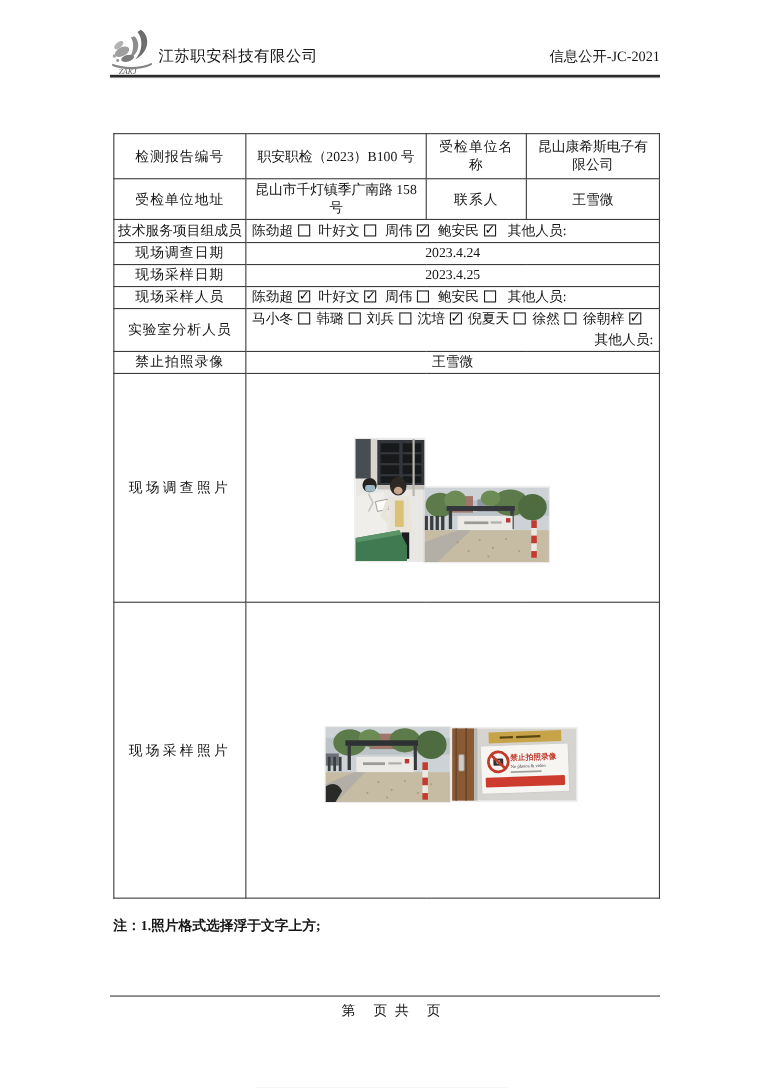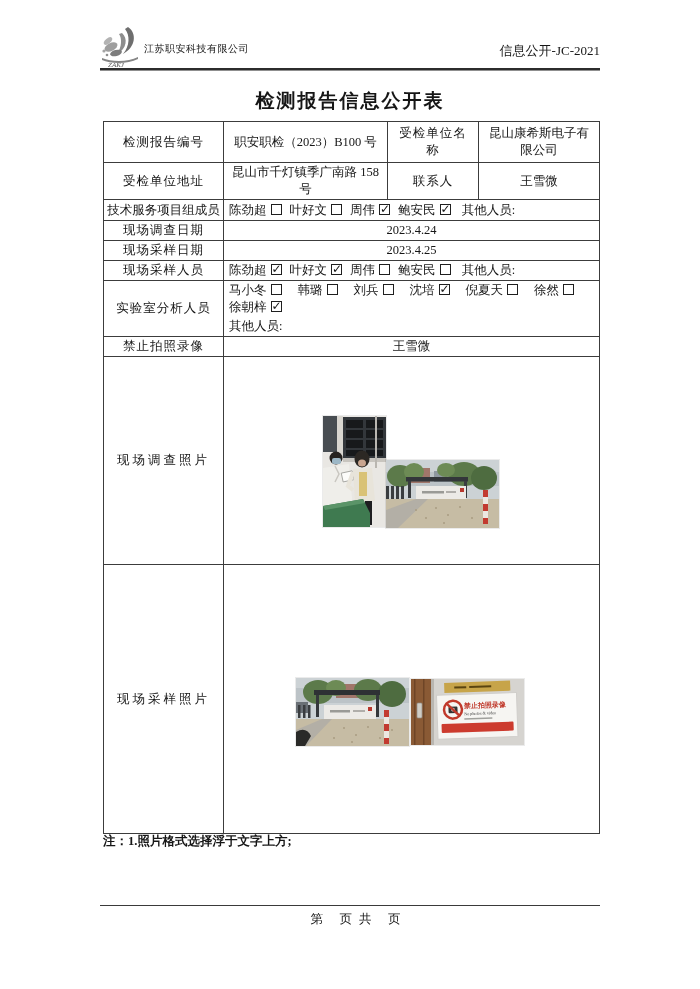--- a/index.html
+++ b/index.html
@@ -5,21 +5,21 @@
   * { margin:0; padding:0; box-sizing:border-box; }
   html,body { background:#9b9b9b; }
   .page {
     position:relative; width:700px; height:989px; margin:0 auto;
     background:#ffffff; overflow:hidden;
     font-family:"Liberation Serif","DejaVu Serif",serif;
     color:#161616;
   }
   
   .logo { position:absolute; left:98px; top:25px; width:46px; height:44px; }
-  .company-name { position:absolute; left:144px; top:42px; font-size:10px; letter-spacing:0.5px; }
+  .company-name { position:absolute; left:144px; top:42px; font-size:14px; letter-spacing:0.5px; }
   .doc-code { position:absolute; right:100px; top:42px; font-size:13px; }
   .header-rule { position:absolute; left:100px; right:100px; top:68px; height:2px;
     border-top:2px solid #2c2c2c; border-bottom:1px solid #8f8f8f; }
   
   .doc-title { position:absolute; left:0; right:0; top:88px; text-align:center;
     font-size:19px; font-weight:bold; letter-spacing:2px; }
   
   table.form { position:absolute; left:103px; top:121px; width:496px;
     border-collapse:collapse; table-layout:fixed; font-size:12.5px; }
   table.form td { border:1px solid #3c3c3c; vertical-align:middle; padding:1px 5px; }
@@ -28,27 +28,27 @@
   td.lbl.wide { letter-spacing:3px;text-align:center; }
   td.val-c { text-align:center; }
   td.val-l { text-align:left; padding-left:7px; }
   tr.r1{height:41px} tr.r2{height:34px} tr.r3{height:21px} tr.r4{height:19px}
   tr.r5{height:20px} tr.r6{height:19px} tr.r7{height:20px} tr.r8{height:38px}
   tr.r9{height:19px} tr.r10{height:208px} tr.r11{height:269px}
   td.photo-cell { padding:0; position:relative; }
   
   .person { display:inline-block; white-space:nowrap; }
   .gap-wide .person { margin-right:8px; }
-  .gap-tight .person { margin-right:16px; }
+  .gap-tight .person { margin-right:6px; }
   .checkbox { display:inline-block; width:11px; height:11px; border:1.5px solid #1f1f1f;
     margin-left:4px; vertical-align:-1px; position:relative; background:#fff; }
   .checkbox.checked::after { content:"✓"; position:absolute; left:0px; top:-3px;
     font-size:12px; font-weight:bold; color:#111;
     font-family:"DejaVu Sans",sans-serif; }
-  .others { display:inline-block; }
+  .others { display:inline-block;text-align:right; }
   .others-block { display:block; margin-top:2px; }
   
   .photo { position:absolute; box-shadow:0 0 0 1px rgba(0,0,0,0.08); }
   
   .note { position:absolute; left:103px; top:833px; font-size:12.5px;font-weight:bold; }
   .footer-rule { position:absolute; left:100px; right:100px; top:905px;
     border-top:1px solid #3a3a3a; }
   .footer-text { position:absolute; left:0; right:0; top:911px; text-align:center;
     font-size:12.5px; letter-spacing:2px;margin-left:13px; }
 </style>
@@ -65,21 +65,20 @@
     <ellipse cx="18" cy="28" rx="6" ry="3" transform="rotate(-15 18 28)" fill="#7c7c7c"></ellipse>
     <circle cx="6" cy="26" r="1.6" fill="#a5a5a5"></circle>
     <circle cx="9" cy="30" r="1.3" fill="#8f8f8f"></circle>
     <path d="M4,33 C14,37 30,37 40,32 L40,34 C30,39 13,39 4,35 Z" fill="#858585"></path>
     <text x="10" y="42" font-size="7" font-style="italic" fill="#555">ZAKJ</text>
   </svg>
   <div class="company-name">江苏职安科技有限公司</div>
   <div class="doc-code">信息公开-JC-2021</div>
   <div class="header-rule"></div>
 
-  <div class="doc-title">检测报告信息公开表</div>
 
   <table class="form">
     <colgroup>
         <col style="width:120px">
         <col style="width:164px">
         <col style="width:91px">
         <col style="width:121px">
       </colgroup>
     <tbody>
         <tr class="r1">

